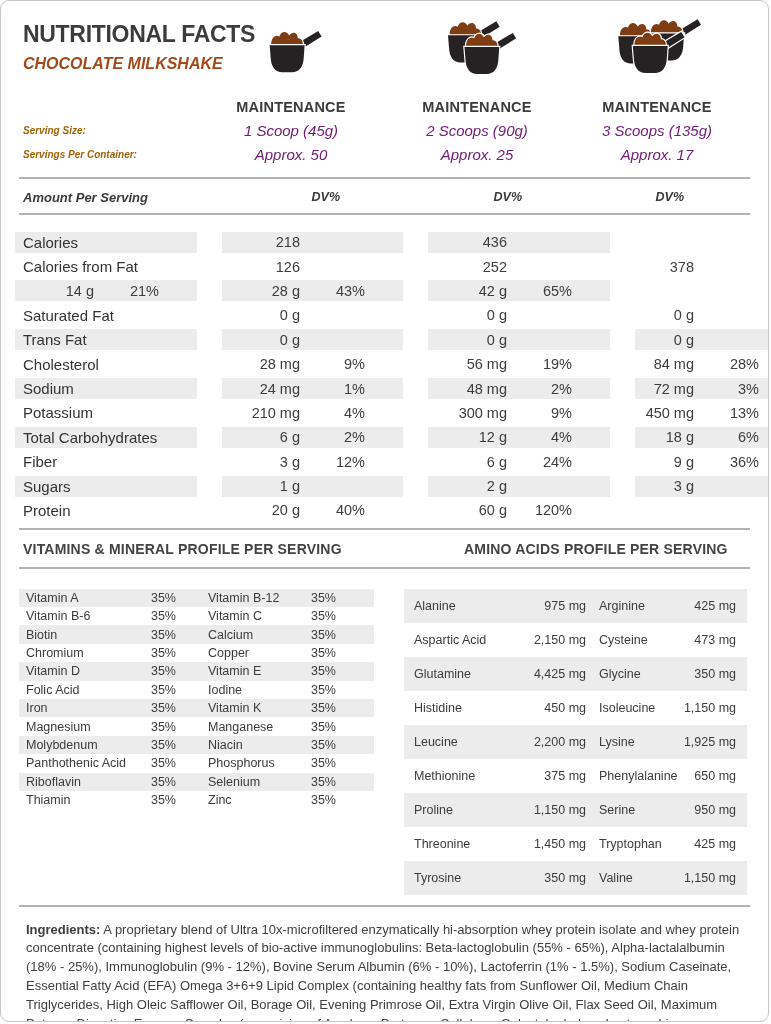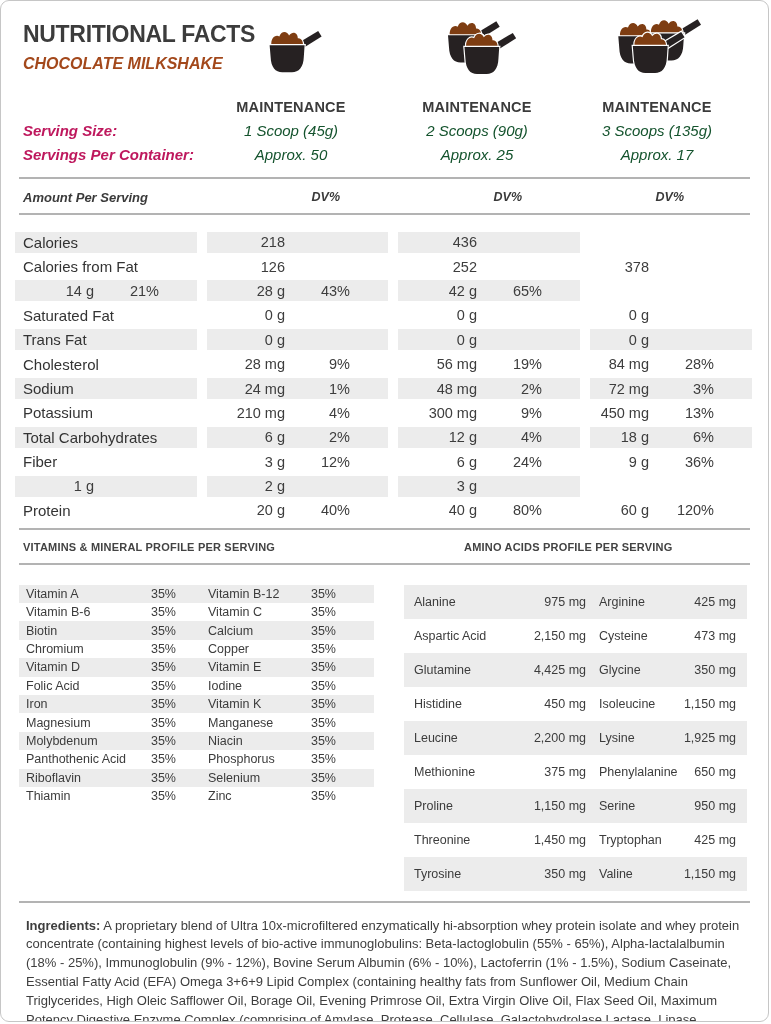--- a/index.html
+++ b/index.html
@@ -12,41 +12,41 @@
   
   .header-grid{display:grid;grid-template-columns:186px 180px 192px 168px;align-items:end;}
   .brand{padding-left:8px;padding-bottom:2px;grid-column:1 / span 1;}
   .title{font-size:23px;font-weight:bold;letter-spacing:-.3px;color:#3c3c3c;white-space:nowrap;}
   .subtitle{font-size:16px;font-weight:bold;font-style:italic;color:#a3481b;margin-top:7px;white-space:nowrap;}
   .scoop-cell{display:flex;justify-content:center;align-items:flex-end;height:58px;}
   .maint-row,.serve-row{display:grid;grid-template-columns:186px 180px 192px 168px;align-items:center;}
   .maint-row{margin-top:24px;}
   .maint{font-size:14.5px;font-weight:bold;text-align:center;color:#3b3b3b;letter-spacing:.2px;}
   .serve-row{margin-top:7px;}
-  .serve-label{font-size:15px;font-weight:bold;font-style:italic;padding-left:8px;color:#be185d;}
-  .serve-val{font-size:15px;font-style:italic;font-weight:500;text-align:center;color:#14532d;}
+  .serve-label{font-size:10px;font-weight:bold;font-style:italic;padding-left:8px;color:#a16207;}
+  .serve-val{font-size:15px;font-style:italic;font-weight:500;text-align:center;color:#701a75;}
   .divider{border:none;border-top:2px solid #b3b3b3;margin:0 4px;}
   .div1{margin-top:14px;}
   
   .amount-head{display:grid;grid-template-columns:182px 181px 182px 162px;margin-top:11px;margin-bottom:8px;}
   .aps{font-size:13px;font-weight:bold;font-style:italic;padding-left:8px;}
   .dv-cell{display:grid;grid-template-columns:1fr 65px;padding-right:38px;}
   .dv-head{grid-column:2;font-size:12.5px;font-weight:bold;font-style:italic;text-align:right;}
   
   .ntable{margin-top:15px;}
-  .nrow{display:grid;grid-template-columns:182px 181px 182px 162px;column-gap:10px;height:24.4px;align-items:center;}
+  .nrow{display:grid;grid-template-columns:182px 181px 182px 162px;column-gap:25px;height:24.4px;align-items:center;}
   .nrow .ncell{height:21px;display:flex;align-items:center;}
   .nrow.alt .ncell{background:#ececec;}
   .nlabel{font-size:15px;color:#333;padding-left:8px;white-space:nowrap;}
   .nval{display:grid;grid-template-columns:1fr 65px;width:100%;box-sizing:border-box;padding-right:38px;align-items:center;}
   .namount,.ndv{font-size:14.5px;color:#3d3d3d;text-align:right;white-space:nowrap;}
   
   .div2{margin-top:5px;}
   .sect-heads{display:flex;margin:11px 4px 10px 4px;}
-  .sect-h{font-size:11px;font-weight:bold;color:#434343;letter-spacing:.2px;white-space:nowrap;}
+  .sect-h{font-size:14px;font-weight:bold;color:#434343;letter-spacing:.2px;white-space:nowrap;}
   .sect-h.left{padding-left:4px;width:395px;box-sizing:border-box;}
   .sect-h.right{padding-left:50px;}
   
   .profiles{display:flex;margin-top:20px;align-items:flex-start;}
   .vit-block{width:355px;margin-left:4px;}
   .ami-block{width:343px;margin-left:30px;}
   .vrow{display:grid;grid-template-columns:95px 55px 32px 80px 48px;height:18.4px;align-items:center;
         box-sizing:border-box;padding:0 38px 0 7px;}
   .arow{display:grid;grid-template-columns:90px 82px 13px 80px 57px;height:34px;align-items:center;
         box-sizing:border-box;padding:0 11px 0 10px;}
@@ -354,20 +354,23 @@
         </div>
     <div class="ncell">
           <div class="nval">
       <span class="namount">9 g</span>
       <span class="ndv">36%</span>
           </div>
         </div>
   </div>
       <div class="nrow alt">
     <div class="ncell">
+          <span class="nlabel">Sugars</span>
+        </div>
+    <div class="ncell">
           <div class="nval">
       <span class="namount">1 g</span>
       <span class="ndv"></span>
           </div>
         </div>
     <div class="ncell">
           <div class="nval">
       <span class="namount">2 g</span>
       <span class="ndv"></span>
           </div>
@@ -380,26 +383,20 @@
         </div>
   </div>
       <div class="nrow">
     <div class="ncell">
           <span class="nlabel">Protein</span>
         </div>
     <div class="ncell">
           <div class="nval">
       <span class="namount">20 g</span>
       <span class="ndv">40%</span>
-          </div>
-        </div>
-    <div class="ncell">
-          <div class="nval">
-      <span class="namount">40 g</span>
-      <span class="ndv">80%</span>
           </div>
         </div>
     <div class="ncell">
           <div class="nval">
       <span class="namount">60 g</span>
       <span class="ndv">120%</span>
           </div>
         </div>
   </div>
     </div>

